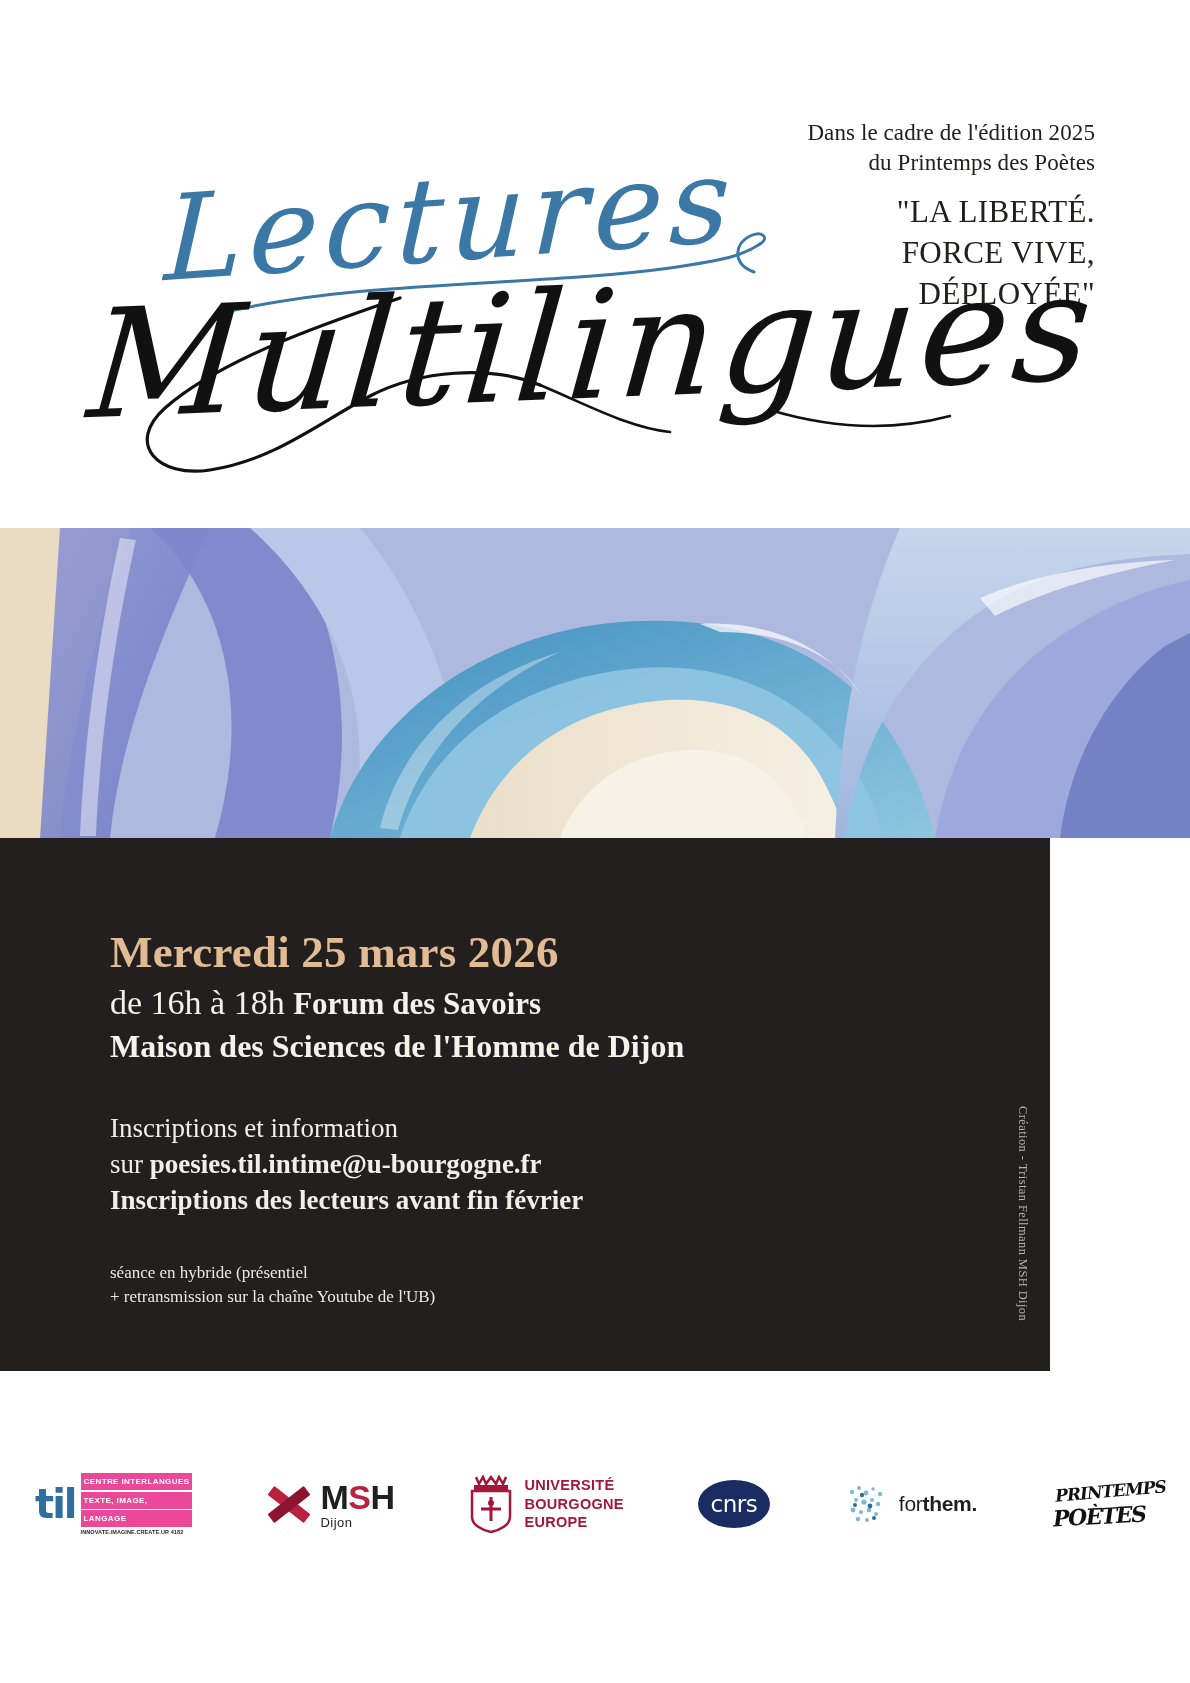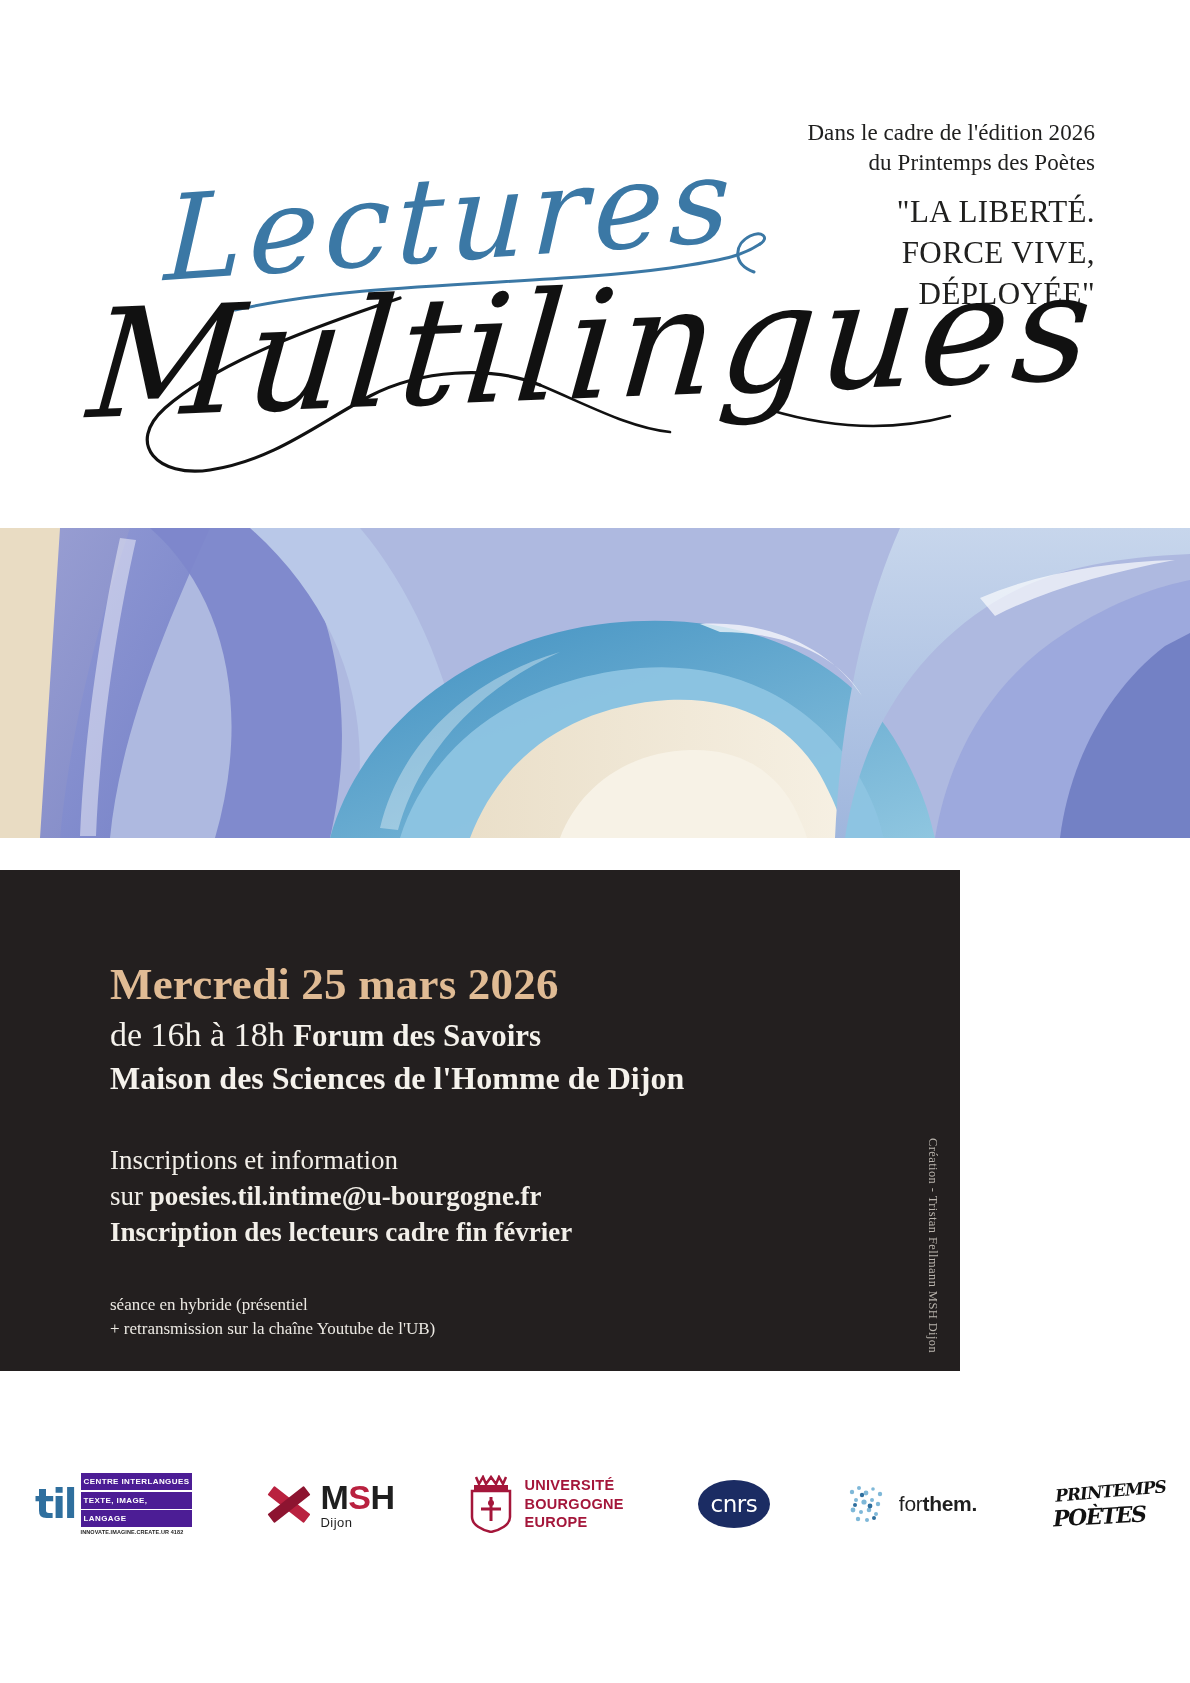--- a/index.html
+++ b/index.html
@@ -97,25 +97,24 @@
     overflow: hidden;
     background: #b9c3e4;
   }
   .banner svg { display: block; }
 
   
   .poster-dark {
     position: absolute;
     left: 0;
     top: 838px;
-    width: 960px;
+    width: 1050px;
     height: 533px;
     background: #231f1f;
     color: #f2efe9;
-    margin-top: 32px;
   }
   .dark-inner {
     position: absolute;
     left: 110px;
     top: 88px;
     width: 880px;
   }
   .date-line {
     font-size: 45px;
     font-weight: bold;
@@ -192,21 +191,21 @@
     color: #2f6f9e;
     letter-spacing: -2px;
     line-height: 1;
   }
   .til .til-words { display: flex; flex-direction: column; gap: 1.5px; }
   .til .til-words span {
     font-family: "Liberation Sans", sans-serif;
     font-size: 8px;
     font-weight: bold;
     letter-spacing: 0.4px;
-    background: #4c1d95;
+    background: #ec4899;
     color: #ffffff;
     padding: 4px 3px;
     display: block;
   }
   .til .til-words span.plain {
     background: none;
     color: #1f1f1f;
     font-size: 5.5px;
     padding: 0;
     letter-spacing: 0.1px;
@@ -305,21 +304,21 @@
     letter-spacing: -1.5px;
     transform: rotate(-3deg);
   }
 </style>
 </head>
 <body>
 
 <div class="poster-top">
 
   <div class="framing-text">
-    <div class="line-small">Dans le cadre de l'édition 2026</div>
+    <div class="line-small">Dans le cadre de l'édition 2025</div>
     <div class="line-small">du Printemps des Poètes</div>
     <div class="line-big">"LA LIBERTÉ.</div>
     <div class="line-big" style="margin-top:0">FORCE VIVE,</div>
     <div class="line-big" style="margin-top:0">DÉPLOYÉE"</div>
   </div>
 
   <div class="title-wrap">
     <svg class="swash" viewBox="0 0 990 330">
 
       <path d="M165 150 C 300 120, 470 126, 600 108 C 655 100, 672 96, 690 84" stroke="#3b78a5" stroke-width="3" fill="none" stroke-linecap="round"></path>
@@ -389,21 +388,21 @@
       <span>de 16h à 18h</span>
       <span class="venue">Forum des Savoirs</span>
     </div>
     <div class="place-line">Maison des Sciences de l'Homme de Dijon</div>
 
     <div class="infos">
       <div>Inscriptions et information</div>
       <div>
         <span>sur </span><span class="bold">poesies.til.intime@u-bourgogne.fr</span>
       </div>
-      <div class="bold">Inscription des lecteurs cadre fin février</div>
+      <div class="bold">Inscriptions des lecteurs avant fin février</div>
     </div>
 
     <div class="hybride">
       <div>séance en hybride (présentiel</div>
       <div>+ retransmission sur la chaîne Youtube de l'UB)</div>
     </div>
   </div>
 
   <div class="credit">Création - Tristan Fellmann MSH Dijon</div>
 </div>

